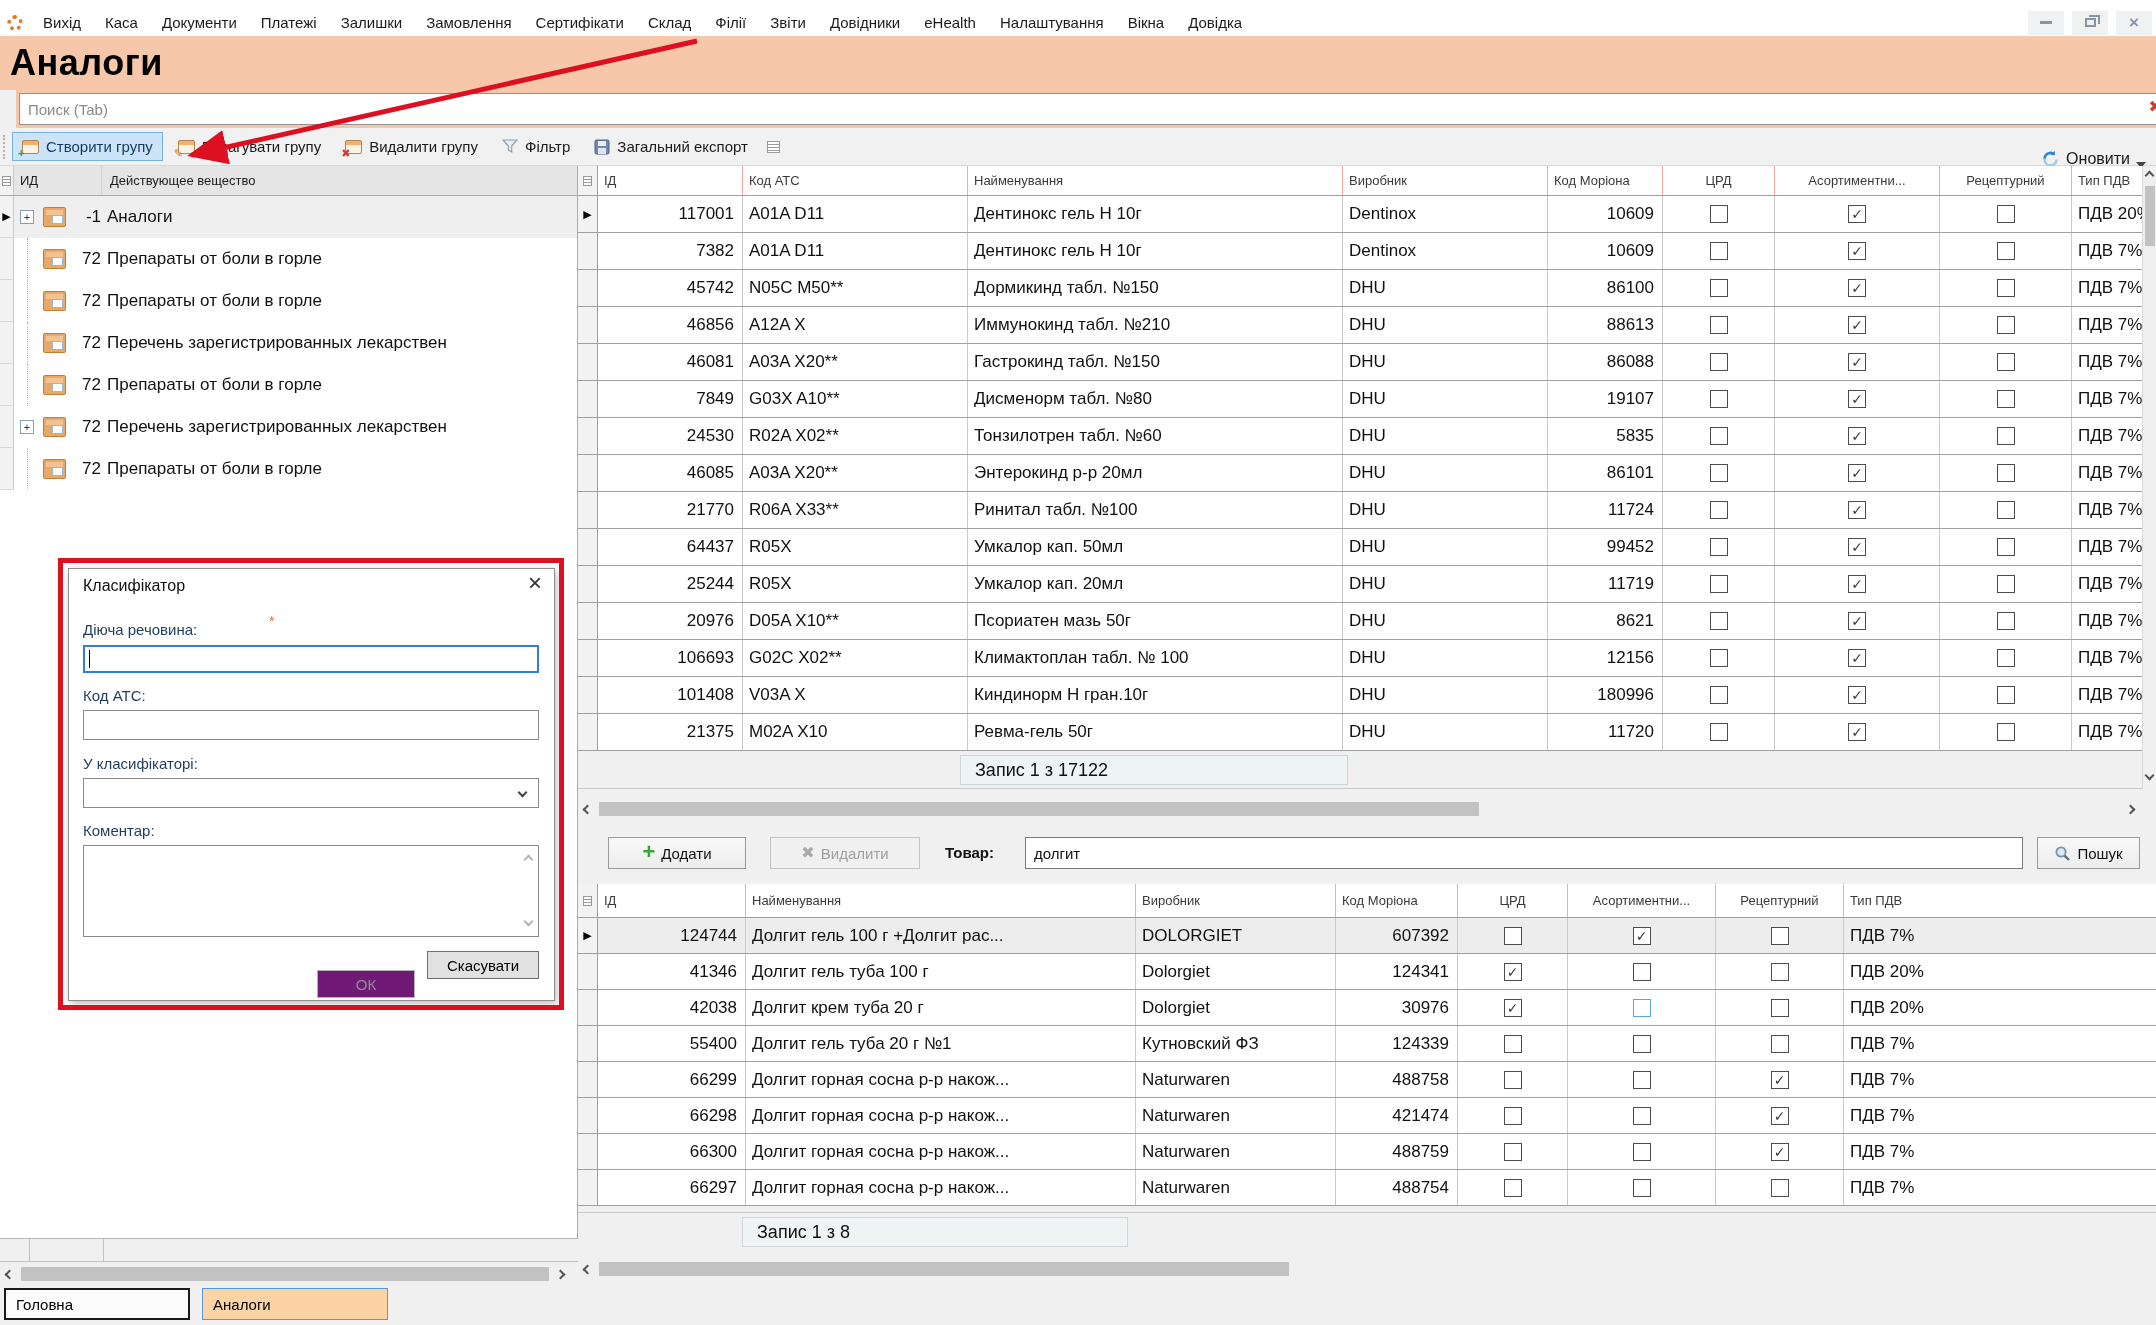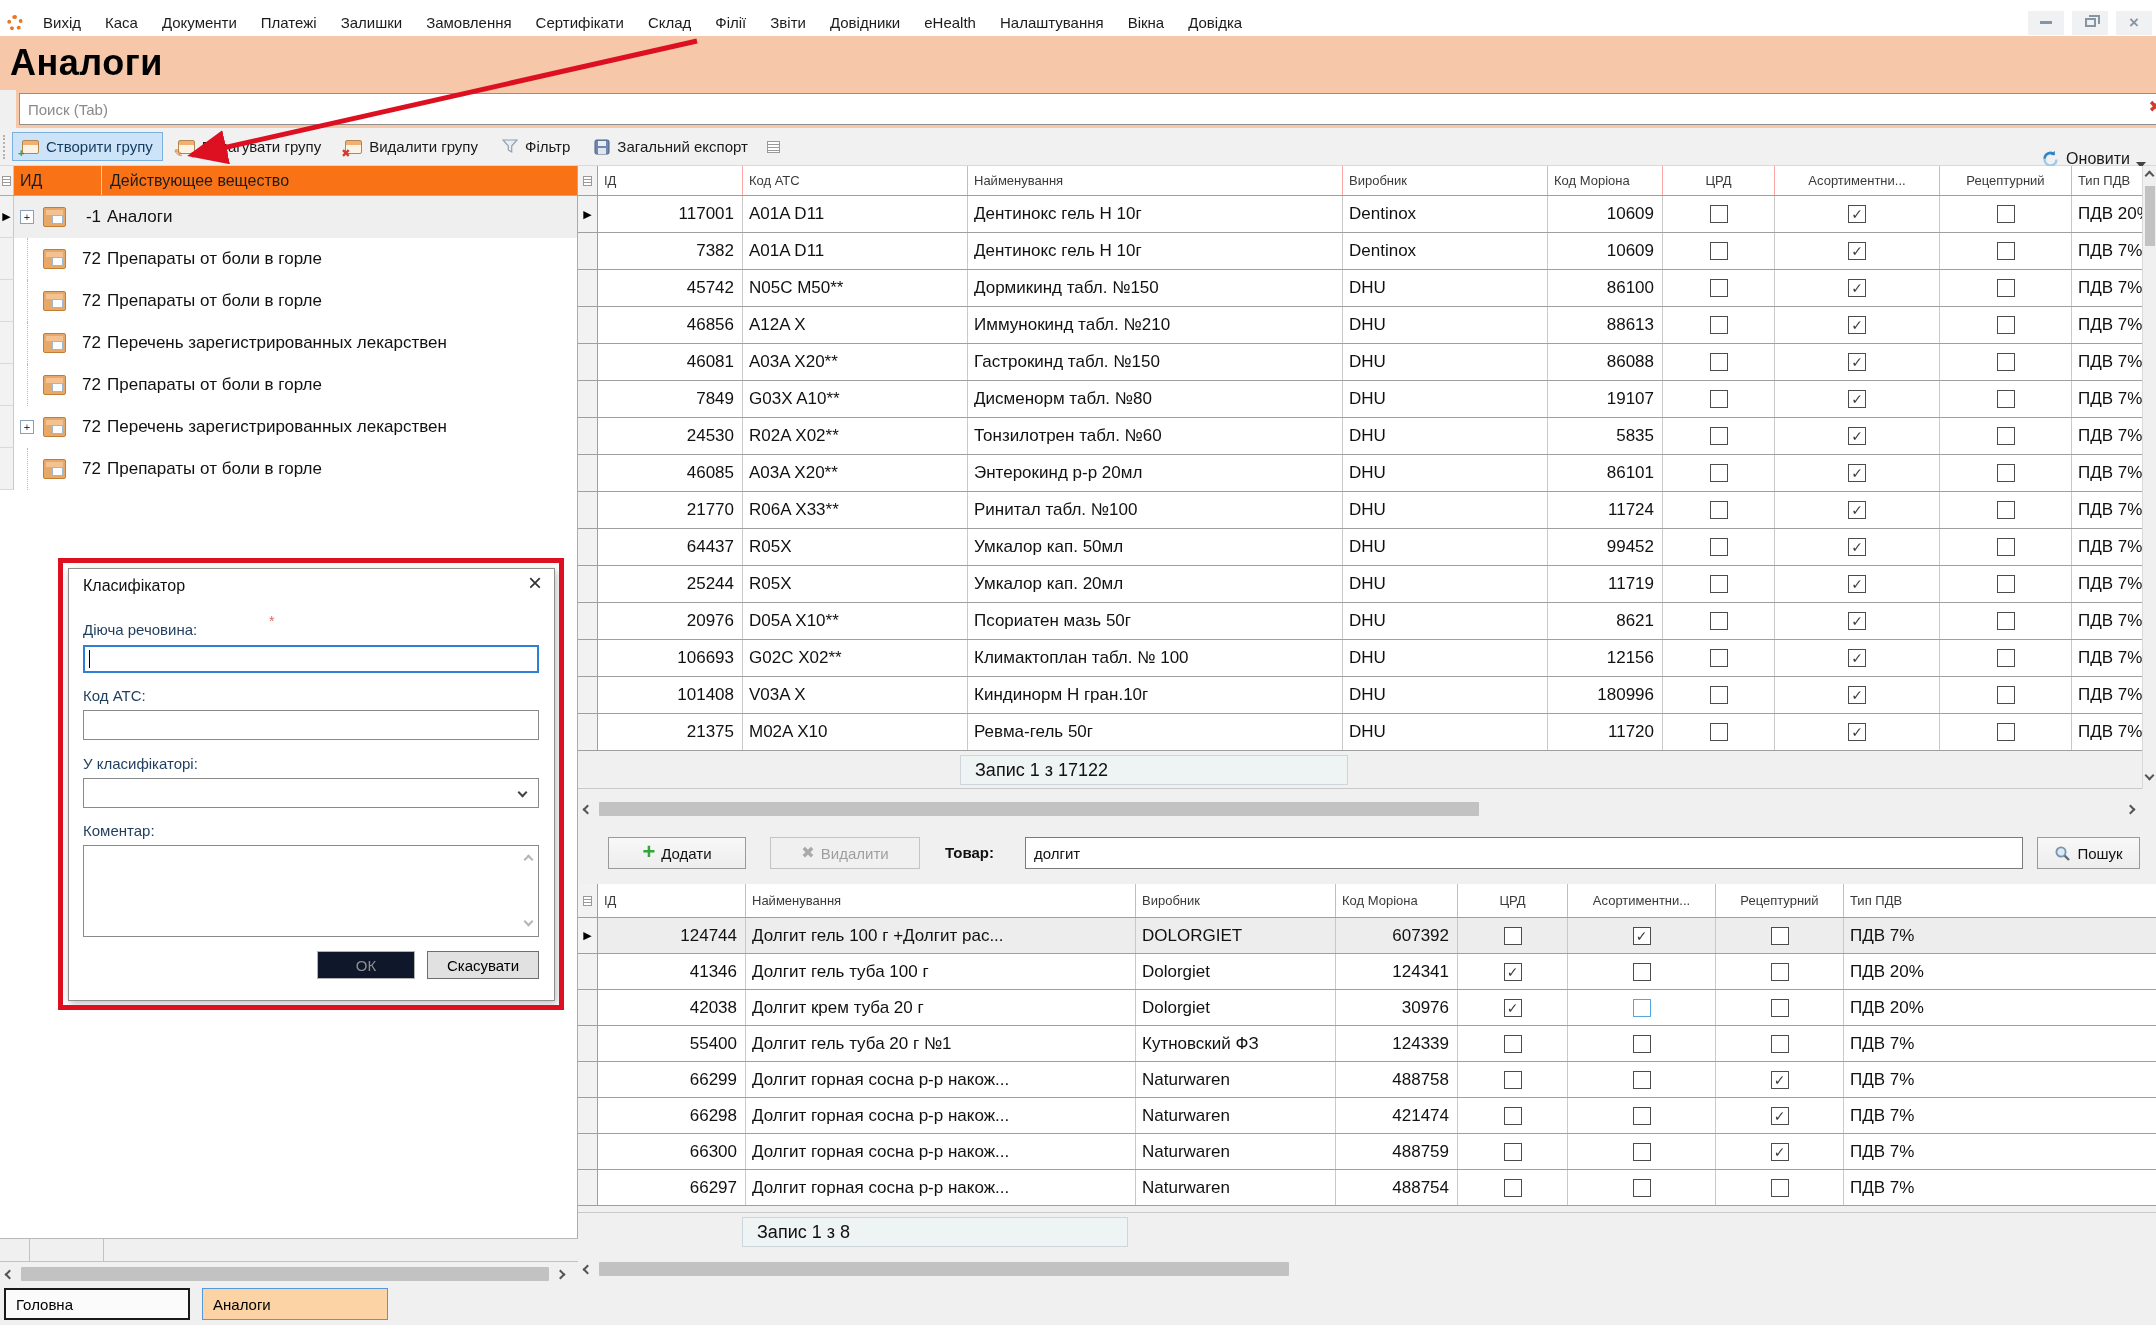--- a/index.html
+++ b/index.html
@@ -37,21 +37,21 @@
   .badge.green { color:#2ea043; } .badge.red { color:#d23b2f; } .badge.orange { color:#d07a2a; }
   .funnel-ico { width:16px; height:15px; flex:0 0 auto; }
   .export-ico { width:16px; height:16px; flex:0 0 auto; }
   .cols-ico { width:13px; height:12px; border:1px solid #9a9a9a; background:repeating-linear-gradient(#fff 0 2px,#9a9a9a 2px 3px); display:inline-block; }
   .tb-right { position:absolute; right:10px; top:0; height:38px; display:flex; align-items:center; gap:6px;margin-top:12px; }
   .refresh-ico { width:19px; height:18px; }
   .tb-caret { width:0; height:0; border-left:5px solid transparent; border-right:5px solid transparent; border-top:6px solid #444; margin-top:12px; }
 
   
   .leftpanel { position:absolute; left:0; top:166px; width:578px; height:1072px; background:#fff; border-right:1px solid #ababab; overflow:hidden; }
-  .tree-header { display:flex; height:30px; border-bottom:1px solid #ababab; font-size:16px; color:#1c1c1c; align-items:center; background:#f97316;text-align:right; }
+  .tree-header { display:flex; height:30px; border-bottom:1px solid #ababab; font-size:13px; color:#1c1c1c; align-items:center; background:#e5e5e5;text-align:right; }
   .tree-hstub { width:14px; height:100%; background:#f2f2f2; border-right:1px solid #c9c9c9; display:flex; align-items:center; justify-content:center; }
   .tree-hid { width:88px; padding-left:6px; border-right:1px solid #d4d4d4; height:100%; display:flex; align-items:center; }
   .tree-hsub { flex:1; padding-left:8px; height:100%; display:flex; align-items:center; }
   .tree-row { display:flex; align-items:center; height:42px; font-size:17px; color:#111; }
   .tree-row.current { background:#efefef; }
   .row-stub { width:14px; height:100%; background:#f2f2f2; border-right:1px solid #c9c9c9; border-bottom:1px solid #d9d9d9; display:flex; align-items:center; justify-content:center; }
   .cur-arrow { font-size:11px; color:#000; }
   .exp-slot { width:26px; display:flex; align-items:center; justify-content:center; height:100%; }
   .exp-slot.connector { border-left:1px dotted #b9b9b9; margin-left:13px; width:13px; }
   .expander { width:14px; height:14px; border:1px solid #8aa0b8; background:#fff; font-size:11px; line-height:12px; text-align:center; color:#333; }
@@ -77,21 +77,21 @@
   .dlg-label { position:absolute; left:14px; font-size:15px; color:#1f3d5c; }
   .dlg-required { position:absolute; left:200px; top:44px; color:#e0685a; font-size:14px; }
   .dlg-input { position:absolute; left:14px; width:456px; height:28px; border:1px solid #8a8a8a; background:#fff; display:flex; align-items:center; padding-left:4px; }
   .dlg-input.focused { border:2px solid #2f7fd6; }
   .caret { width:1px; height:18px; background:#000; }
   .dlg-select { position:absolute; left:14px; width:456px; height:30px; border:1px solid #8a8a8a; background:#fff; }
   .dlg-select .chev { position:absolute; right:12px; top:10px; border-color:#444; }
   .dlg-textarea { position:absolute; left:14px; width:456px; height:92px; border:1px solid #8a8a8a; background:#fff; }
   .ta-chev { position:absolute; right:6px; border-color:#b5b5b5 !important; }
   .dlg-btn { position:absolute; height:28px; font-size:15px; display:flex; align-items:center; justify-content:center; cursor:pointer; }
-  .btn-ok { left:248px; top:382px; width:98px; background:#0f172a; border:1px solid #b3b3b3; color:#8f8f8f; }
+  .btn-ok { left:248px; top:401px; width:98px; background:#701a75; border:1px solid #b3b3b3; color:#8f8f8f; }
   .btn-cancel { left:358px; top:382px; width:112px; background:#e1e1e1; border:1px solid #6e6e6e; color:#000; }
 
   .arrow-overlay { position:absolute; left:0; top:0; width:2156px; height:1325px; z-index:60; pointer-events:none; }
 
   
   .grid-header { display:flex; background:#fff; border-bottom:1px solid #9f9f9f; }
   .hcell { font-size:13px; color:#3a3a3a; display:flex; align-items:center; padding-left:6px; border-right:1px solid #fca5a5; height:100%; white-space:nowrap; overflow:hidden; }
   .hcell.center { justify-content:center; padding-left:0; }
   .grid-row { display:flex; background:#fff; border-bottom:1px solid #9f9f9f; }
   .cell { font-size:17px; color:#111; display:flex; align-items:center; padding-left:6px; border-right:1px solid #c9c9c9; height:100%; white-space:nowrap; overflow:hidden; }

